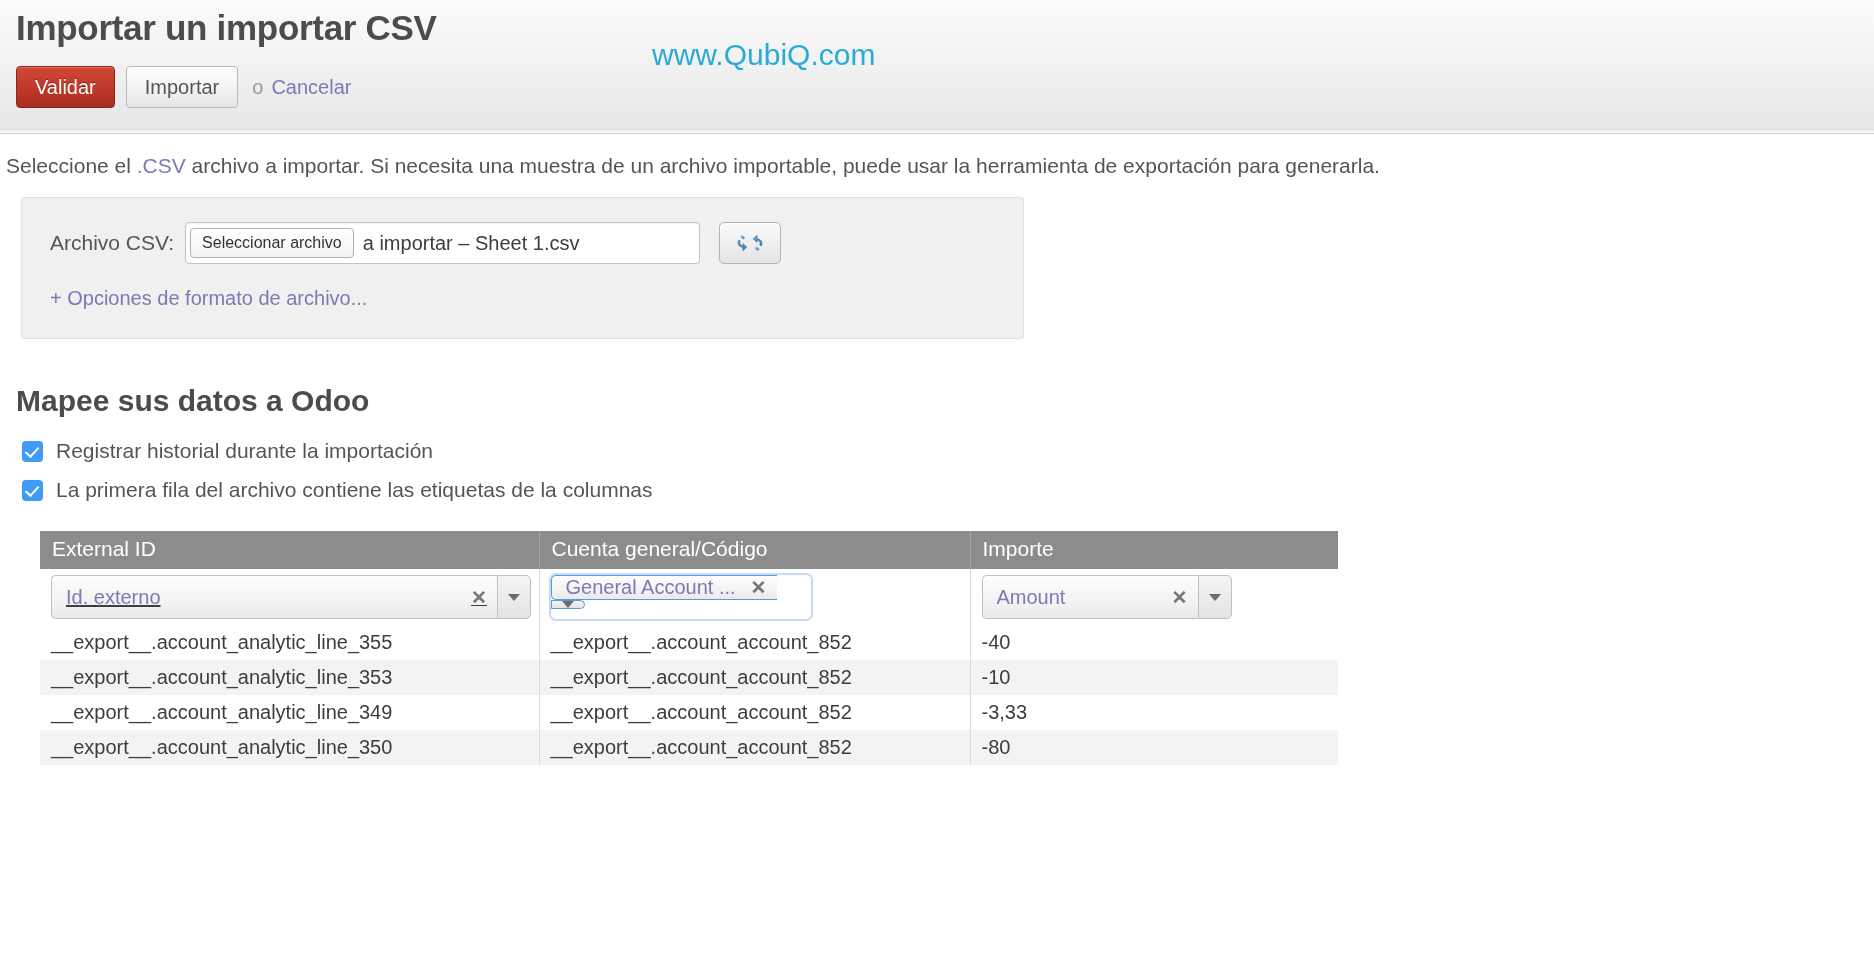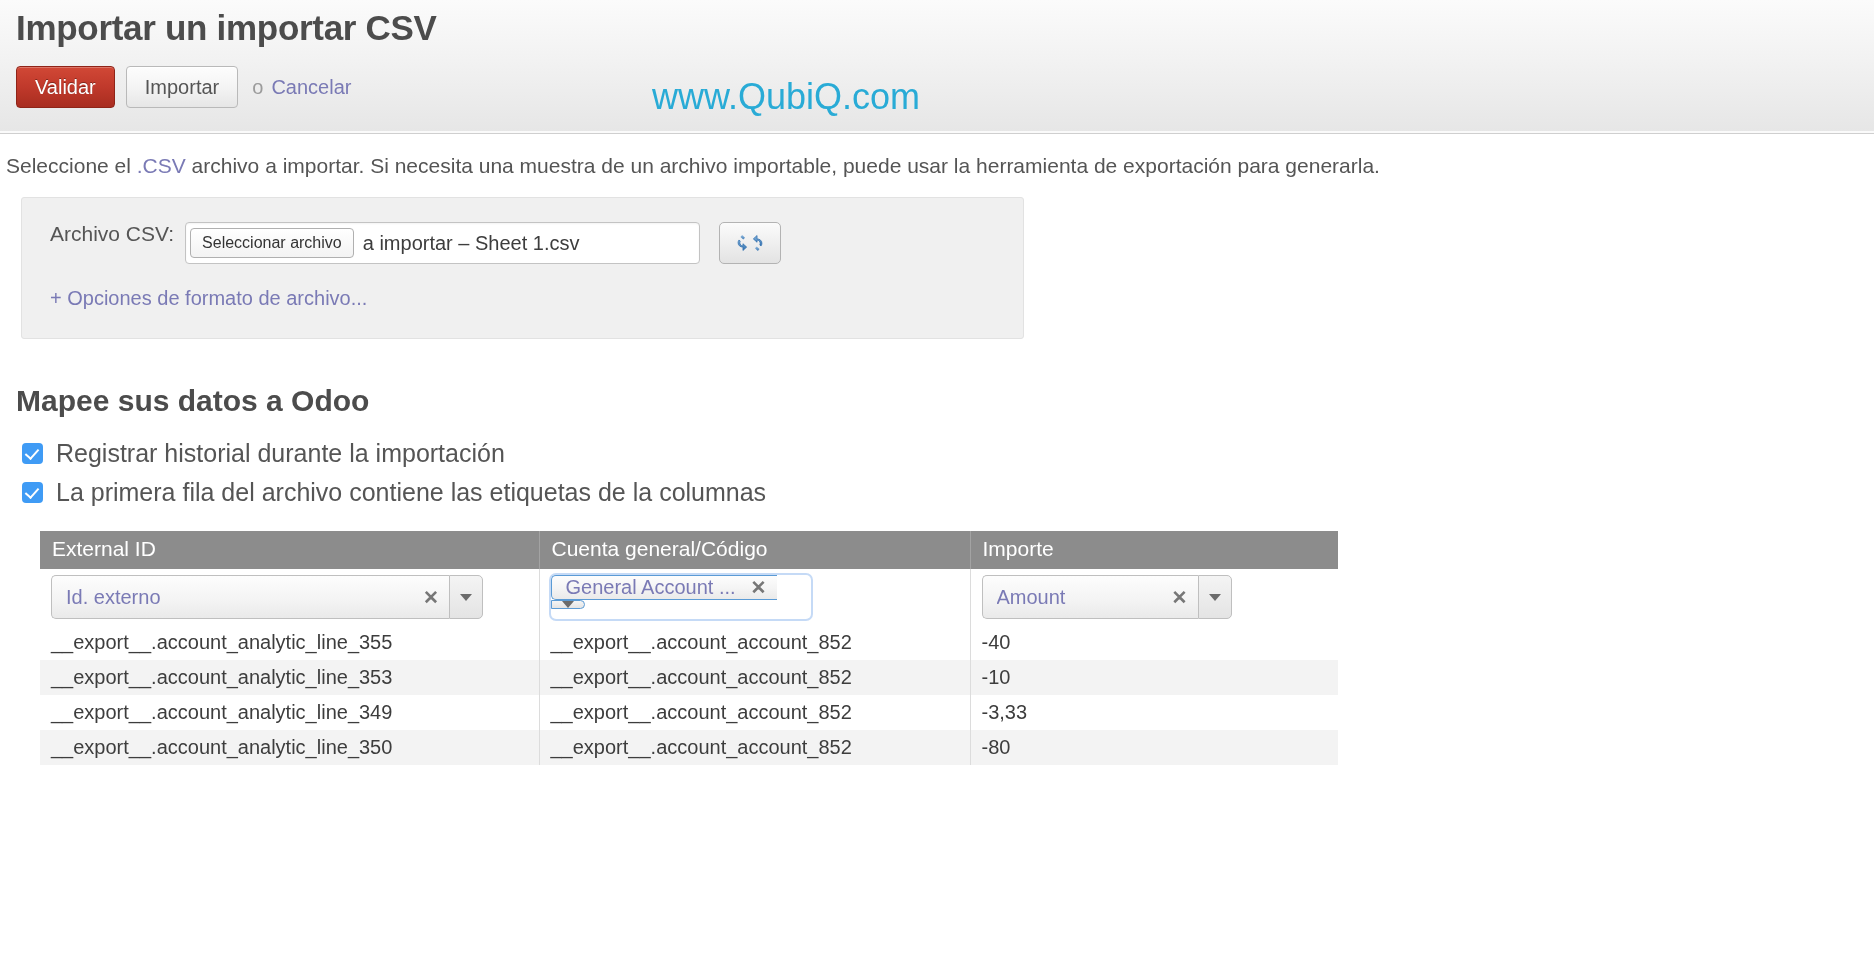--- a/index.html
+++ b/index.html
@@ -79,25 +79,24 @@
     font-size: 20px;
     color: #7a7ab5;
     margin-left: 8px;
     text-decoration: none;
     cursor: pointer;
   }
   .watermark {
     position: absolute;
     left: 652px;
     top: 38px;
-    font-size: 36px;
+    font-size: 30px;
     color: #29abd6;
     letter-spacing: 0px;
     white-space: nowrap;
-    margin-top: 38px;
   }
 
   
   .content {
     position: relative;
     padding: 0;
   }
   .intro-line {
     position: absolute;
     left: 6px;
@@ -118,20 +117,21 @@
     box-sizing: border-box;
     background: #f0f0f0;
     border: 1px solid #e2e2e2;
     border-radius: 3px;
   }
   .file-row {
     position: absolute;
     left: 28px;
     top: 24px;
     display: flex;
+    align-items: center;
   }
   .file-label {
     font-size: 21px;
     color: #555555;
     margin-right: 11px;
     white-space: nowrap;
   }
   .file-input {
     width: 515px;
     height: 42px;
@@ -222,21 +222,21 @@
     position: absolute;
     left: 6px;
     top: 3px;
     width: 6px;
     height: 11px;
     border: solid #ffffff;
     border-width: 0 2.5px 2.5px 0;
     transform: rotate(42deg);
   }
   .check-label {
-    font-size: 25px;
+    font-size: 21px;
     color: #555555;
     margin-left: 13px;
     white-space: nowrap;
     cursor: pointer;
   }
 
   
   .map-table {
     position: absolute;
     left: 40px;
@@ -328,21 +328,21 @@
     display: block;
   }
   .sel.focused {
     outline: none;
     box-shadow: 0 0 0 2px rgba(90,150,230,0.35);
     border-radius: 5px;
   }
   .sel.focused .sel-field { border-color: #5b9bd5; }
   .sel.focused .sel-arrow { border-color: #5b9bd5; }
 
-  .w1 { width: 432px; }
+  .w1 { width: 480px; text-decoration: underline; }
   .w2 { width: 260px; flex-direction: column; }
   .w3 { width: 250px; }
 </style>
 </head>
 <body>
 
 <div class="header-bar">
   <h1 class="page-title">Importar un importar CSV</h1>
 
   <div class="header-actions">

